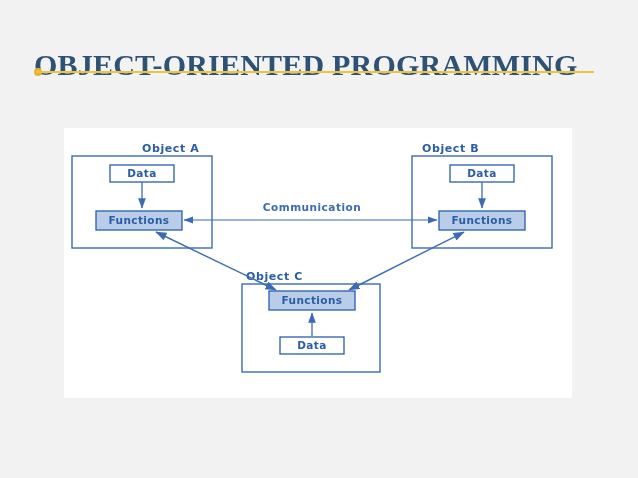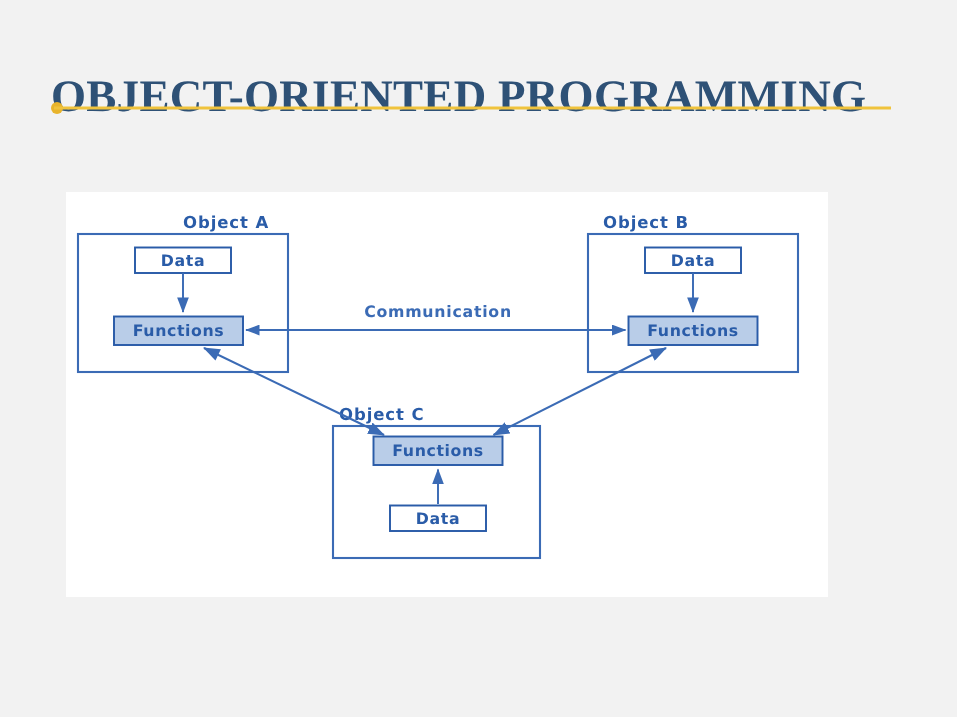--- a/index.html
+++ b/index.html
@@ -53,21 +53,21 @@
     top: 68px;
     width: 8px;
     height: 8px;
     border-radius: 50%;
     background: #e8b42c;
   }
 
   
   .figure-panel {
     position: absolute;
-    left: 44px;
+    left: 64px;
     top: 128px;
     width: 508px;
     height: 270px;
     background: #eab308;
   }
 
   .figure-panel svg {
     display: block;
   }
 

